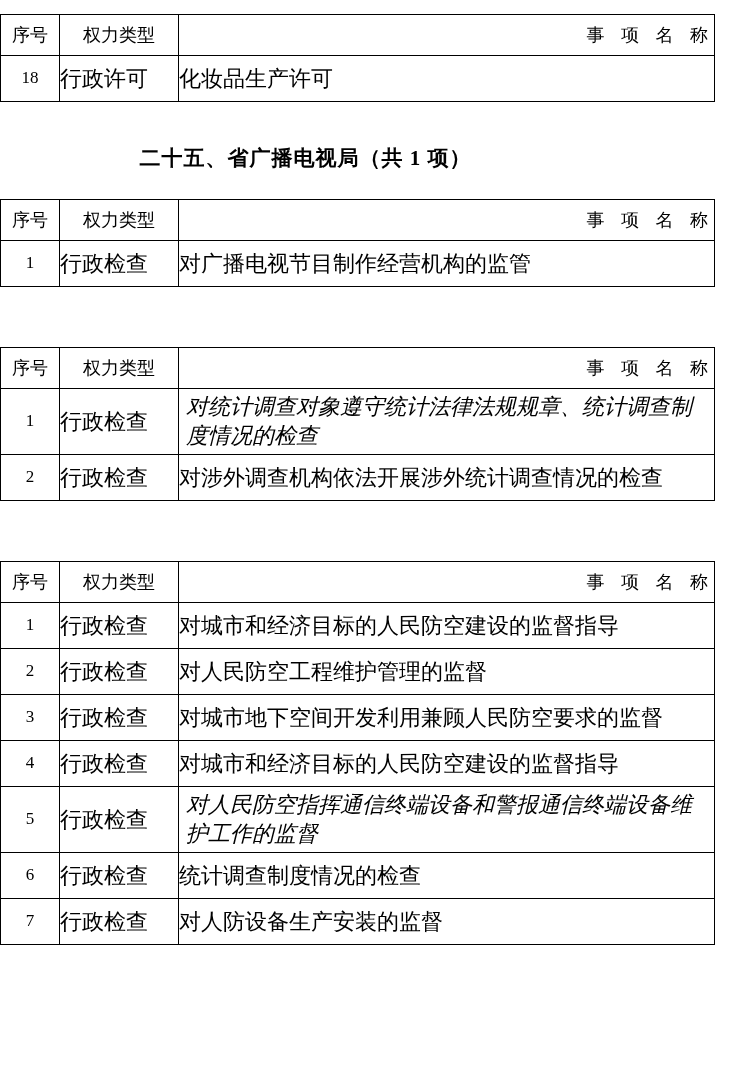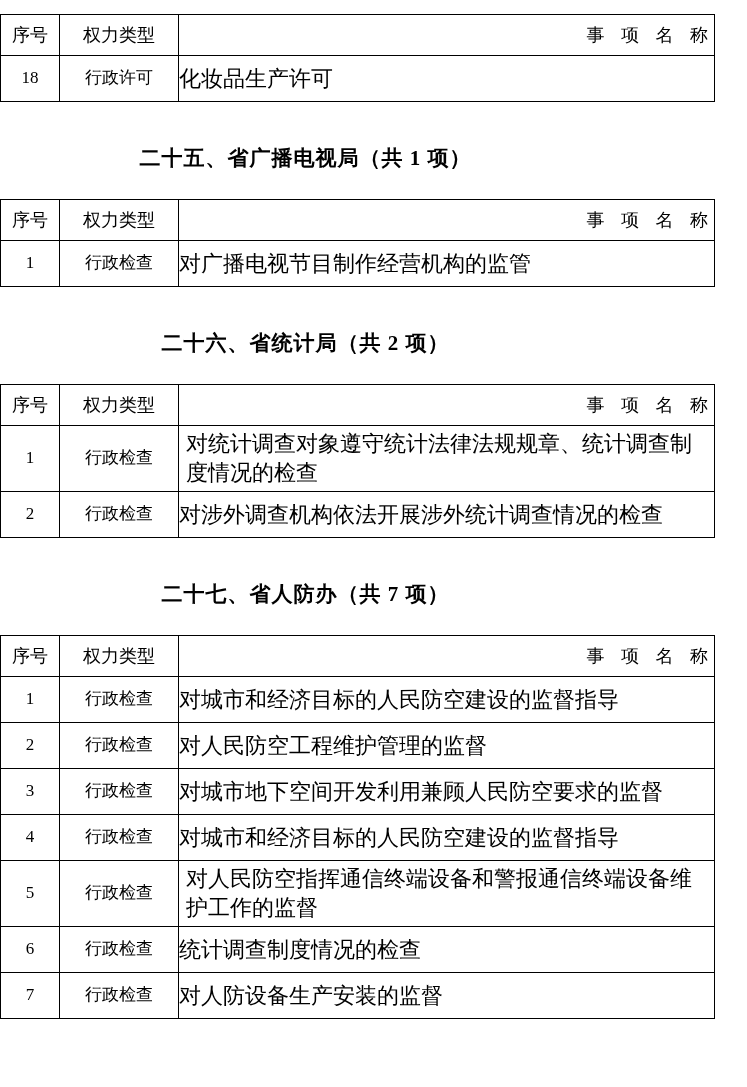--- a/index.html
+++ b/index.html
@@ -34,22 +34,21 @@
     font-weight: normal;
   }
   .c-seq {
     width: 58px;
     text-align: center;
     font-size: 17px;
     font-family: "Liberation Serif", serif;
   }
   .c-type {
     width: 118px;
-    text-align: center;
-    font-size: 17px;
+    font-size: 22px;
   }
   .c-name {
     text-align: left;
     font-size: 22px;
     padding-left: 7px;
   }
   .hdr td {
     font-size: 18px;
     font-weight: bold;
     height: 40px;
@@ -64,20 +63,21 @@
   .row td {
     height: 45px;
     line-height: 1.35;
   }
   .row.tall td {
     height: 62px;
   }
   .cellpad {
     padding: 4px 6px 4px 7px;
     display: block;
+    font-style: italic;
   }
   .section-title {
     text-align: center;
     font-size: 21px;
     font-weight: bold;
     letter-spacing: 1px;
     margin: 8px;
     padding: 0;
     line-height: 1;
   }
@@ -124,21 +124,20 @@
     </tr>
     <tr class="row">
       <td class="c-seq">1</td>
       <td class="c-type">行政检查</td>
       <td class="c-name">对广播电视节目制作经营机构的监管</td>
     </tr>
   </tbody>
     </table>
 
   <div class="gap-before-title"></div>
-  <div class="section-title">二十六、省统计局（共 2 项）</div>
   <div class="gap-after-title"></div>
 
   <table class="grid">
     <tbody>
         <tr class="hdr">
       <td class="c-seq">序号</td>
       <td class="c-type">权力类型</td>
       <td class="c-name">事 项 名 称</td>
     </tr>
     <tr class="row tall">
@@ -150,21 +149,20 @@
     </tr>
     <tr class="row">
       <td class="c-seq">2</td>
       <td class="c-type">行政检查</td>
       <td class="c-name">对涉外调查机构依法开展涉外统计调查情况的检查</td>
     </tr>
   </tbody>
     </table>
 
   <div class="gap-before-title"></div>
-  <div class="section-title">二十七、省人防办（共 7 项）</div>
   <div class="gap-after-title"></div>
 
   <table class="grid">
     <tbody>
         <tr class="hdr">
       <td class="c-seq">序号</td>
       <td class="c-type">权力类型</td>
       <td class="c-name">事 项 名 称</td>
     </tr>
     <tr class="row">

